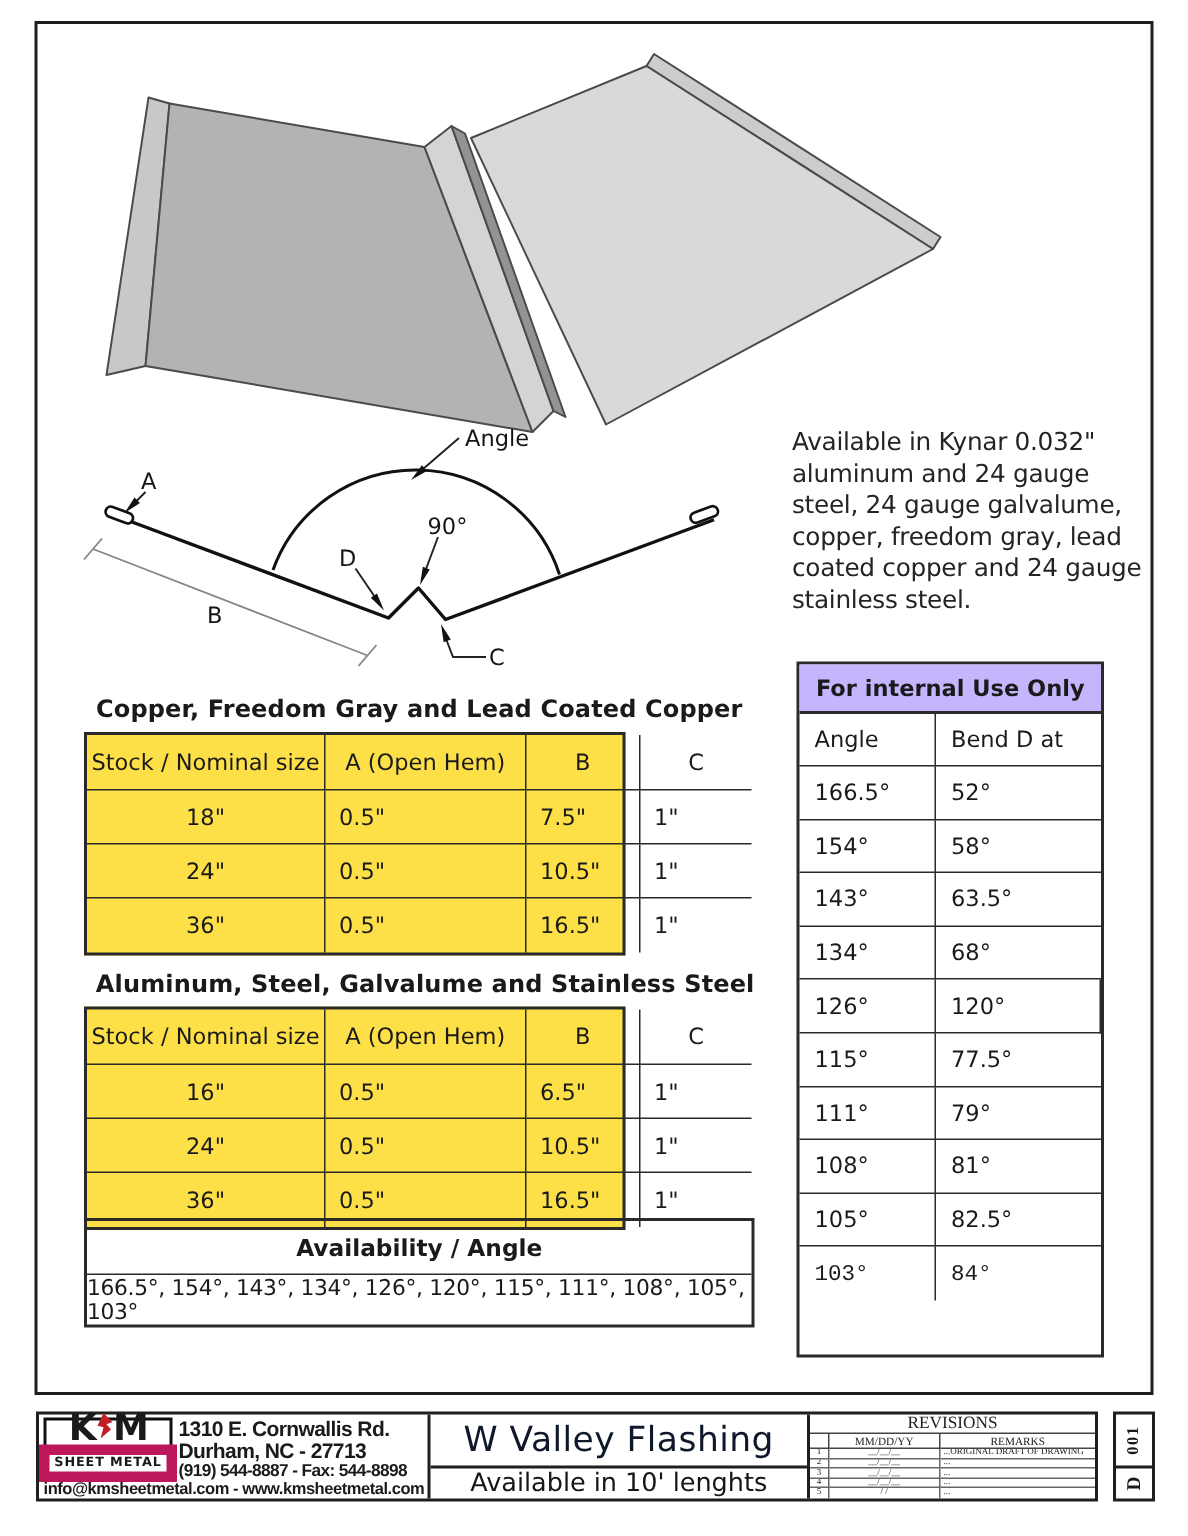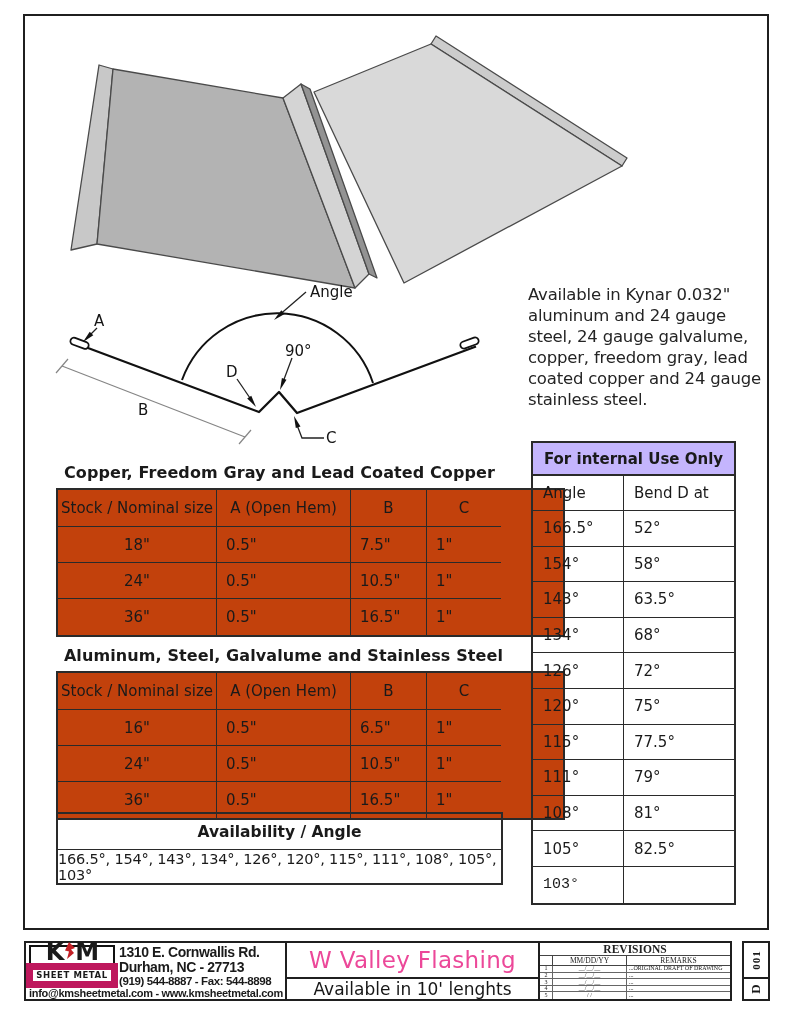--- a/index.html
+++ b/index.html
@@ -7,21 +7,21 @@
        font-family:"DejaVu Sans",sans-serif;color:#1a1a1a;overflow:hidden;}
   *{box-sizing:border-box;}
   .abs{position:absolute;}
   .frame{left:23px;top:14px;width:746px;height:916px;border:2px solid #1f1f1f;}
 
   .product-note{left:528px;top:284px;width:240px;font-size:16.5px;line-height:21px;
                 color:#242424;letter-spacing:-0.2px;}
 
   .sec-title{font-weight:bold;font-size:16px;text-align:center;letter-spacing:0.1px;width:447px;}
 
-  .spec-table{display:grid;border:2px solid #2a2a2a;width:509px;background:#c2410c;
+  .spec-table{display:grid;border:2px solid #2a2a2a;width:361px;background:#fde047;
               grid-template-columns:159px 134px 76px 74px;grid-template-rows:37px 36px 36px 36px;}
   .cell{display:flex;align-items:center;font-size:15px;
         border-right:1.5px solid #2a2a2a;border-bottom:1.5px solid #2a2a2a;padding:0 9px;}
   .cell.center{justify-content:center;padding:0;}
   .cell.nr{border-right:none;}
   .cell.nb{border-bottom:none;}
 
   .avail-box{display:grid;border:2px solid #2a2a2a;width:447px;
              grid-template-columns:1fr;grid-template-rows:36px 33px;}
   .avail-box .cell{border-right:none;}
@@ -47,27 +47,27 @@
            letter-spacing:-1px;}
   .logo-sub{border:7px solid #be185d;font-size:8.5px;font-weight:bold;letter-spacing:0.6px;
             line-height:9px;padding:1px 3px;margin-top:1px;white-space:nowrap;}
   .addr{position:absolute;left:93px;top:2px;width:168px;font-family:"Liberation Sans",sans-serif;}
   .addr-l{font-size:14px;font-weight:bold;line-height:15px;letter-spacing:-0.4px;white-space:nowrap;}
   .addr-s{font-size:11.5px;font-weight:bold;line-height:13px;letter-spacing:-0.4px;white-space:nowrap;}
   .contact{position:absolute;left:3px;bottom:0px;font-size:11px;font-weight:bold;
            letter-spacing:-0.3px;white-space:nowrap;font-family:"Liberation Sans",sans-serif;}
   .f-mid{width:253px;border-right:2px solid #1f1f1f;display:flex;flex-direction:column;}
   .f-title{height:35px;display:flex;align-items:center;justify-content:center;font-size:23px;
-           letter-spacing:0.3px;color:#ec4899;}
+           letter-spacing:0.3px;color:#0f172a;}
   .f-sub{flex:1;border-top:2px solid #1f1f1f;display:flex;align-items:center;justify-content:center;
          font-size:17px;color:#161616;}
   .f-rev{flex:1;display:grid;grid-template-columns:13px 74px 1fr;
          grid-template-rows:13px 10px repeat(5,1fr);
          font-family:"Liberation Serif",serif;color:#222;}
-  .rev-title{grid-column:1/4;text-align:center;font-weight:bold;font-size:11.5px;line-height:13px;
+  .rev-title{grid-column:1/4;text-align:center;font-weight:normal;font-size:11.5px;line-height:13px;
              border-bottom:1px solid #444;}
   .rev-h{font-size:7.5px;text-align:center;line-height:10px;border-bottom:1px solid #444;
          border-right:1px solid #444;overflow:hidden;}
   .rev-h.nr{border-right:none;font-weight:normal;}
   .rev-c{font-size:6px;line-height:7px;border-bottom:1px solid #666;border-right:1px solid #666;
          padding:0 2px;overflow:hidden;white-space:nowrap;display:flex;align-items:center;}
   .rev-c.num{justify-content:center;padding:0;}
   .rev-c.date{justify-content:center;}
   .rev-c.nr{border-right:none;}
   .rev-c.nb{border-bottom:none;}
@@ -189,32 +189,31 @@
   <div class="int-cell nr">Bend D at</div>
   <div class="int-cell">166.5°</div>
   <div class="int-cell nr">52°</div>
   <div class="int-cell">154°</div>
   <div class="int-cell nr">58°</div>
   <div class="int-cell">143°</div>
   <div class="int-cell nr">63.5°</div>
   <div class="int-cell">134°</div>
   <div class="int-cell nr">68°</div>
   <div class="int-cell">126°</div>
-  <div class="int-cell nr">72°</div>
   <div class="int-cell">120°</div>
-  <div class="int-cell nr">75°</div>
   <div class="int-cell">115°</div>
   <div class="int-cell nr">77.5°</div>
   <div class="int-cell">111°</div>
   <div class="int-cell nr">79°</div>
   <div class="int-cell">108°</div>
   <div class="int-cell nr">81°</div>
   <div class="int-cell">105°</div>
   <div class="int-cell nr">82.5°</div>
   <div class="int-cell nb">103°</div>
+  <div class="int-cell nr nb">84°</div>
 </div>
 
 <div class="abs footer">
   <div class="f-left">
     <div class="logo-box">
       <div class="logo-km">
         <span>K</span>
         <svg width="12" height="17" viewBox="0 0 12 17">
           <polygon points="6,0 12,6 8,7.5 11,11 4,17 6,9.5 2,8.5" fill="#c32026"></polygon>
         </svg>

